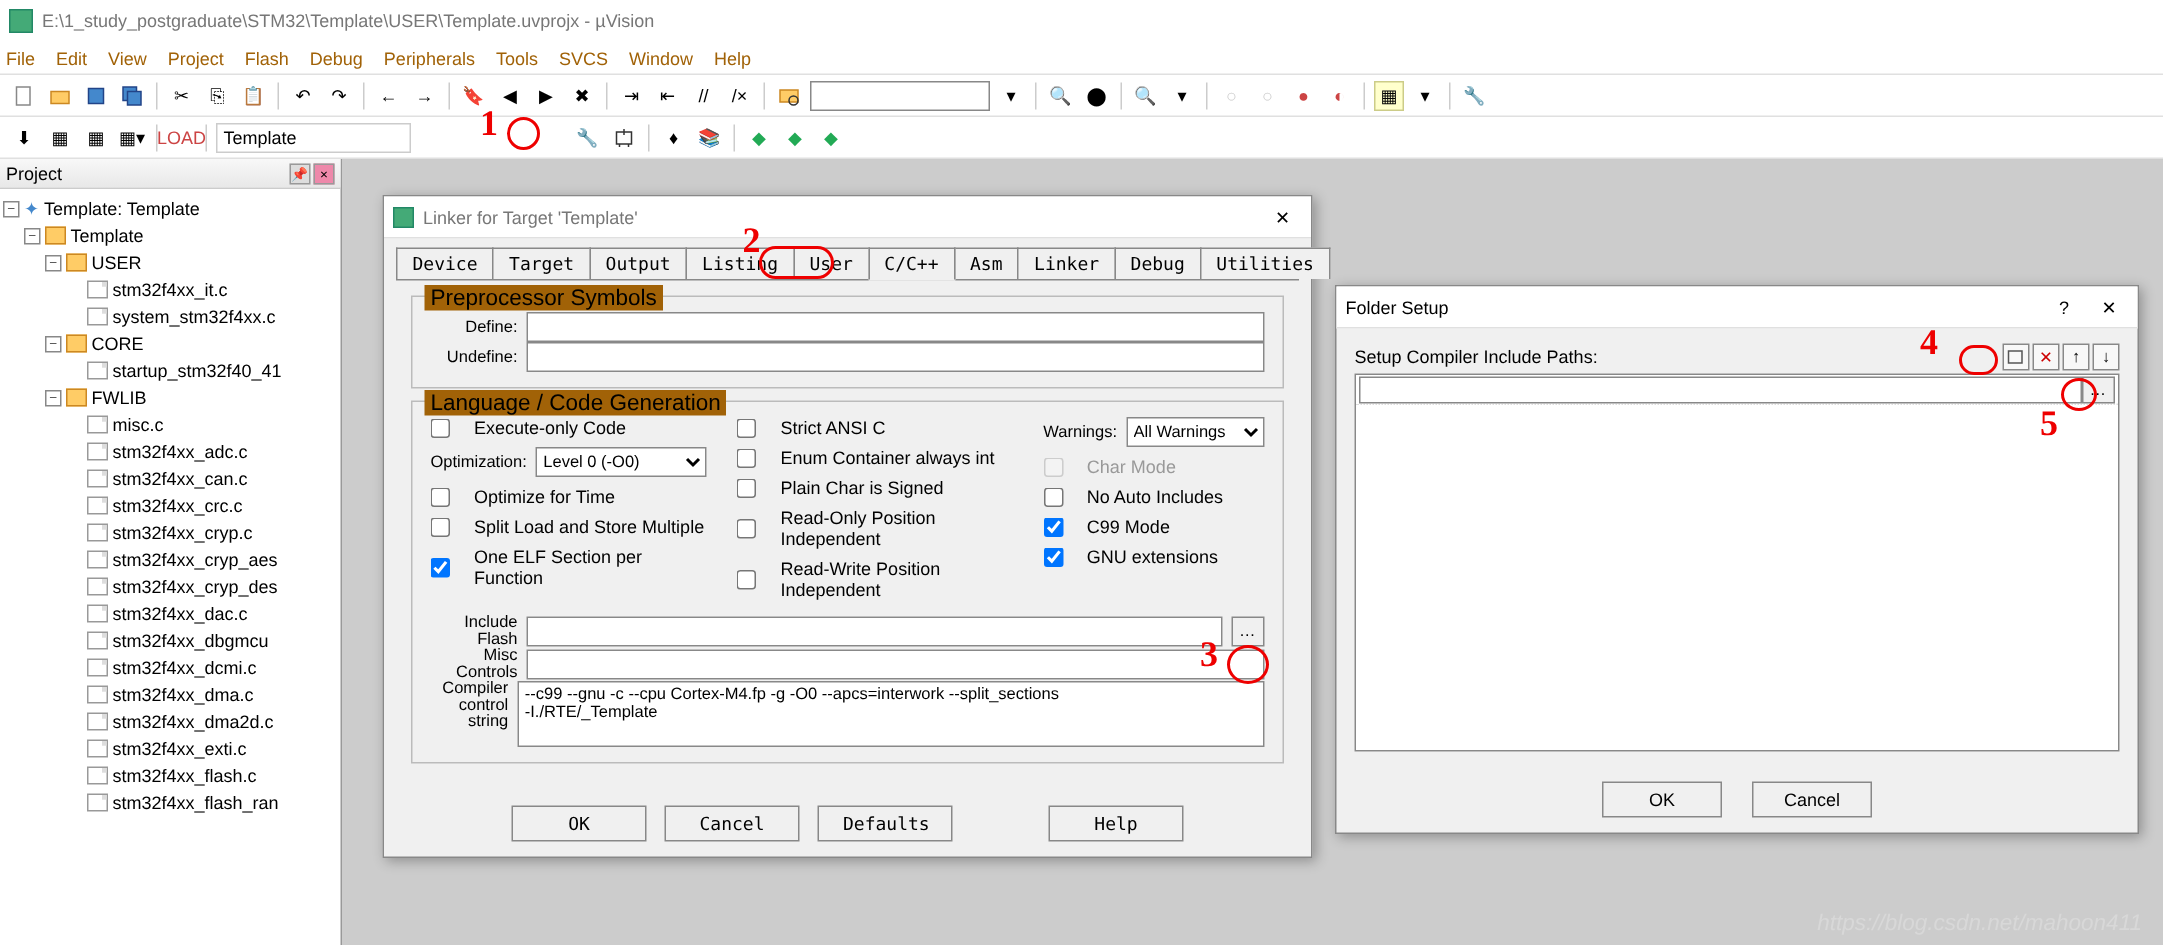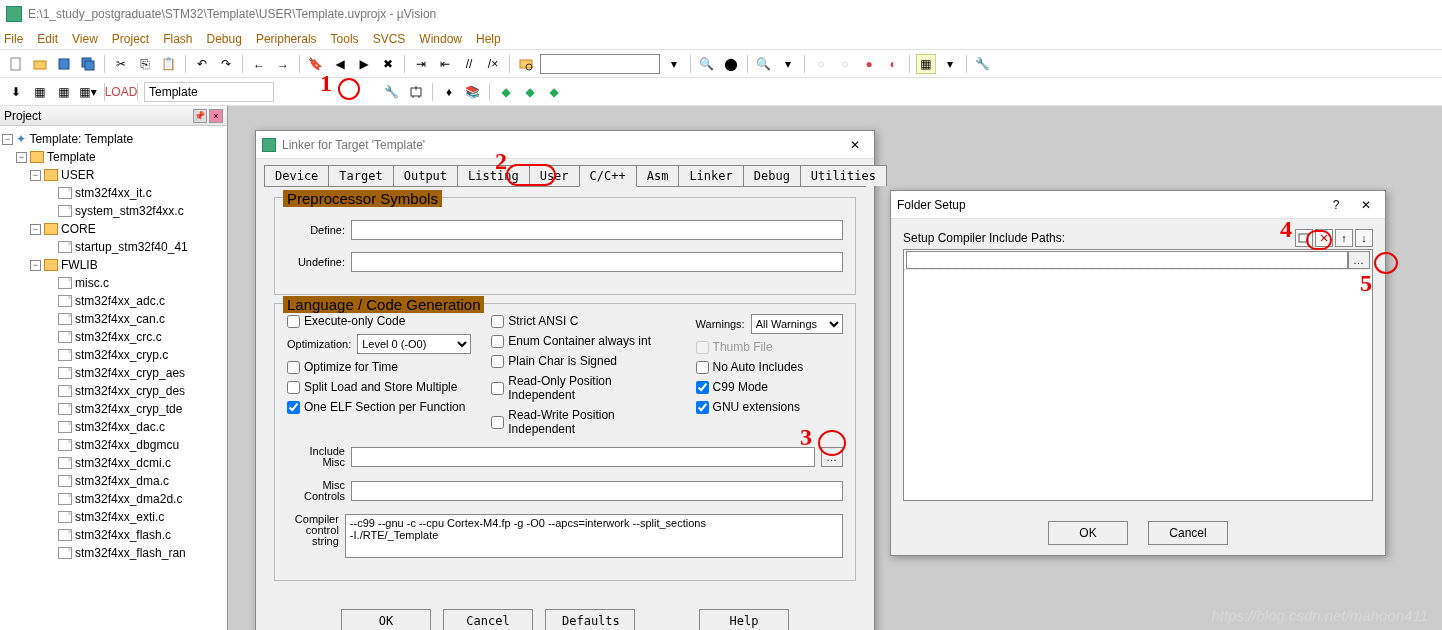--- a/index.html
+++ b/index.html
@@ -33,39 +33,39 @@
 .dialog { position: absolute; background: #f0f0f0; border: 1px solid #888; box-shadow: 2px 2px 8px rgba(0,0,0,0.3); }
 .dlg-titlebar { height: 28px; background: #fff; display: flex; align-items: center; padding: 0 6px; justify-content: space-between; border-bottom: 1px solid #e0e0e0; }
 .dlg-titlebar .left { display: flex; align-items: center; gap: 6px; }
 .dlg-close { width: 26px; height: 20px; display: flex; align-items: center; justify-content: center; }
 .tabs { display: flex; padding: 6px 8px 0 8px; gap: 0; }
 .tab { padding: 3px 10px; border: 1px solid #888; border-bottom: none; background: #f0f0f0; font-family: monospace; font-size: 12px; margin-right: -1px; position: relative; }
 .tab.active { background: #f0f0f0; z-index: 2; border-bottom: 1px solid #f0f0f0; margin-bottom: -1px; }
 .tab-content { border-top: 1px solid #888; margin: 0 8px; padding: 10px; }
 .fieldset { border: 1px solid #bbb; padding: 10px 12px; margin-bottom: 8px; position: relative; }
 .fieldset-title { position: absolute; top: -8px; left: 8px; background: #a16207; padding: 0 4px; font-size: 15px; }
-.row { display: flex; align-items: center; margin: 12px 0; gap: 6px; }
+.row { display: flex; align-items: center; margin: 0 0; gap: 6px; }
 .lbl { text-align: right; width: 58px; font-size: 11px; }
 .txt { flex: 1; height: 20px; border: 1px solid #888; background: #fff; padding: 0 3px; }
 .btn { height: 24px; padding: 0 16px; border: 1px solid #888; background: #f0f0f0; cursor: default; font-family: monospace; font-size: 12px; }
 .btn-row { display: flex; justify-content: center; gap: 12px; padding: 10px; }
-.chk { display: flex; align-items: center; gap: 4px; font-size: 11px; }
+.chk { display: flex; align-items: center; gap: 16px; font-size: 11px; }
 .chk input { width: 13px; height: 13px; }
 .cols3 { display: flex; gap: 20px; }
 .col { flex: 1; display: flex; flex-direction: column; gap: 6px; }
 .sel { height: 20px; border: 1px solid #888; background: #fff; font-size: 11px; }
 .dots-btn { width: 22px; height: 20px; border: 1px solid #888; background: #f0f0f0; display: flex; align-items: center; justify-content: center; font-size: 11px; letter-spacing: 1px; }
 .textarea { width: 100%; height: 44px; border: 1px solid #888; background: #fff; font-size: 11px; padding: 2px 4px; resize: none; overflow-y: scroll; }
 
 
 .anno { position: absolute; font-family: "Comic Sans MS", cursive; font-size: 24px; color: #e00; font-weight: bold; pointer-events: none; }
 .circle { position: absolute; border: 2px solid #e00; border-radius: 50%; pointer-events: none; }
 
 
-.fs-dialog { left: 890px; top: 190px; width: 496px; }
+.fs-dialog { left: 890px; top: 190px; width: 536px; }
 .fs-body { padding: 10px 12px; }
 .fs-label { font-size: 11px; margin-bottom: 2px; display: flex; justify-content: space-between; align-items: center; }
 .fs-btns { display: flex; gap: 2px; }
 .fs-btn { width: 18px; height: 18px; border: 1px solid #888; background: #f8f8f8; display: flex; align-items: center; justify-content: center; font-size: 11px; }
 .fs-list { height: 252px; border: 1px solid #888; background: #fff; margin-top: 2px; }
 .fs-list-row { height: 20px; display: flex; align-items: center; padding: 0 2px; border-bottom: 1px dotted #ddd; }
 .fs-list-input { flex: 1; height: 18px; border: 1px solid #888; }
 .fs-footer { display: flex; justify-content: center; gap: 20px; padding: 10px; }
 .watermark { position: absolute; right: 14px; bottom: 6px; color: #d8d8d8; font-size: 15px; font-style: italic; }
 .hlp { width: 22px; text-align: center; }
@@ -274,25 +274,20 @@
           <span>stm32f4xx_cryp_aes</span>
         </div>
       <div class="tree-item">
           <span class="tree-indent" style="width:56px"></span>
           <span class="tree-icon file-icon"></span>
           <span>stm32f4xx_cryp_des</span>
         </div>
       <div class="tree-item">
           <span class="tree-indent" style="width:56px"></span>
           <span class="tree-icon file-icon"></span>
-          <span>stm32f4xx_cryp_tde</span>
-        </div>
-      <div class="tree-item">
-          <span class="tree-indent" style="width:56px"></span>
-          <span class="tree-icon file-icon"></span>
           <span>stm32f4xx_dac.c</span>
         </div>
       <div class="tree-item">
           <span class="tree-indent" style="width:56px"></span>
           <span class="tree-icon file-icon"></span>
           <span>stm32f4xx_dbgmcu</span>
         </div>
       <div class="tree-item">
           <span class="tree-indent" style="width:56px"></span>
           <span class="tree-icon file-icon"></span>
@@ -407,39 +402,39 @@
               <span>Read-Write Position Independent</span>
             </label>
         </div>
         <div class="col" style="flex:0.8">
           <div class="row" style="margin:0">
               <span style="font-size:11px">Warnings:</span>
               <select class="sel" style="flex:1"><option>All Warnings</option></select>
             </div>
           <label class="chk" style="color:#999">
               <input type="checkbox" disabled="" style="">
-              <span>Thumb File</span>
+              <span>Char Mode</span>
             </label>
           <label class="chk">
               <input type="checkbox" style="">
               <span>No Auto Includes</span>
             </label>
           <label class="chk">
               <input type="checkbox" checked="" style="">
               <span>C99 Mode</span>
             </label>
           <label class="chk">
               <input type="checkbox" checked="" style="">
               <span>GNU extensions</span>
             </label>
         </div>
       </div>
       <div class="row" style="margin-top:10px">
           <span class="lbl" style="white-space:pre-line;line-height:11px">Include
-Misc</span>
+Flash</span>
           <input class="txt" style="">
           <div class="dots-btn">…</div>
         </div>
       <div class="row">
           <span class="lbl" style="white-space:pre-line;line-height:11px">Misc
 Controls</span>
           <input class="txt" style="">
         </div>
       <div class="row" style="align-items:flex-start">
           <span class="lbl" style="white-space:pre-line;line-height:11px">Compiler

